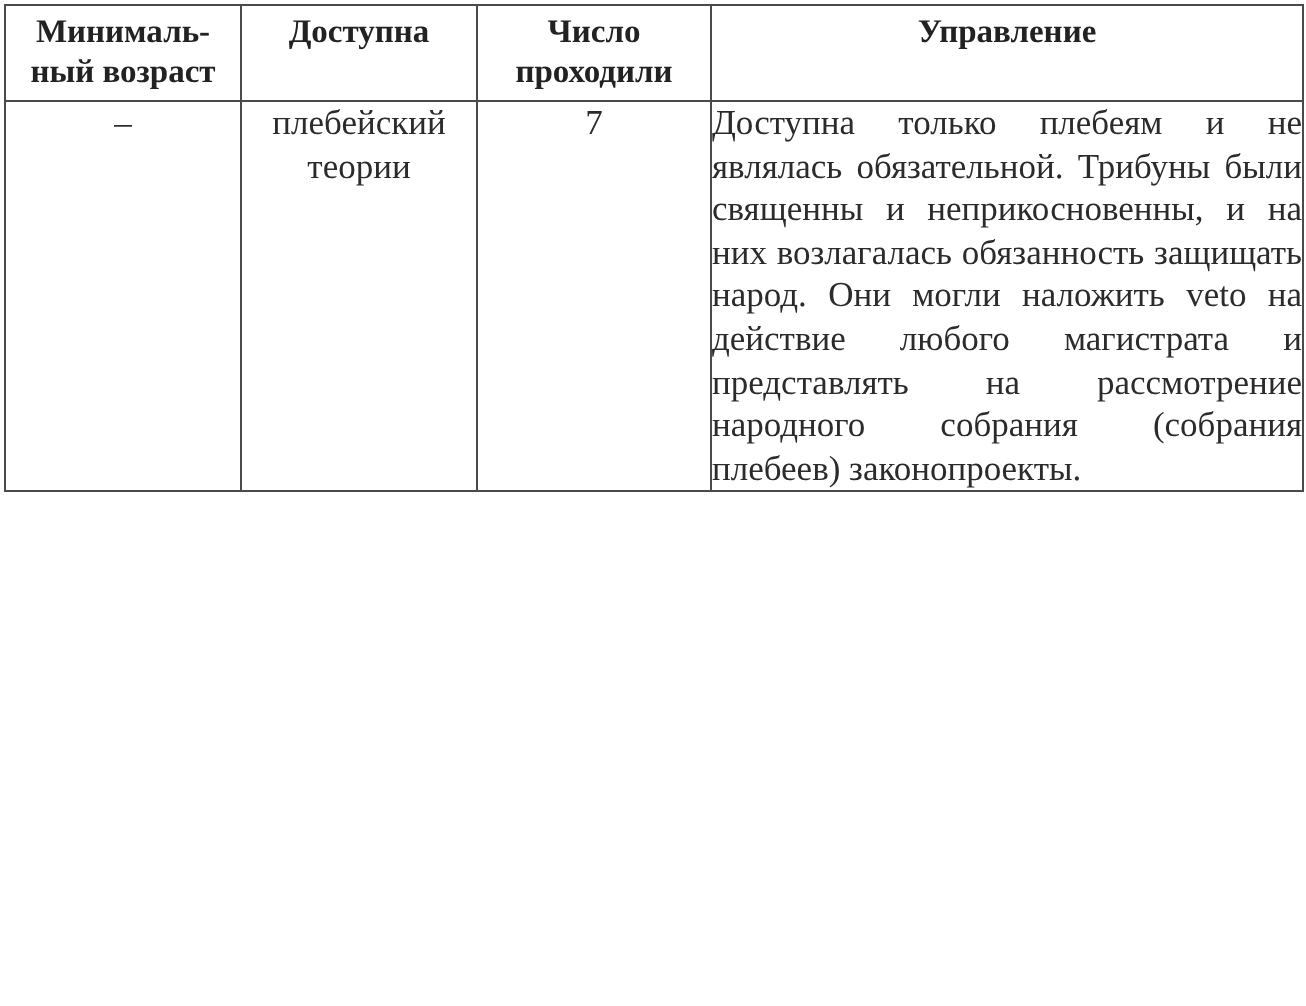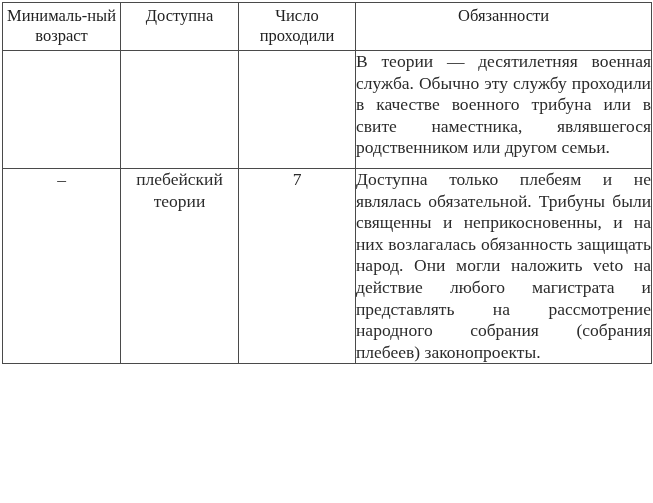--- a/index.html
+++ b/index.html
@@ -12,21 +12,21 @@
     table-layout: fixed;
     font-family: "Liberation Serif", "DejaVu Serif", serif;
     color: #2b2b2b;
   }
   table.roles td, table.roles th {
     border: 1.5px solid #4a4a4a;
     vertical-align: top;
     padding: 0;
   }
   table.roles th {
-    font-weight: normal;
+    font-weight: bold;
     font-size: 16.5px;
     line-height: 20px;
     text-align: center;
     height: 44px;
     padding-top: 3px;
     color: #222;
   }
   td.center { text-align: center; font-size: 17.5px; line-height: 21.6px; padding-top: 8px; }
   td.duties {
     font-size: 17.5px; line-height: 21.6px;
@@ -47,30 +47,24 @@
         <col class="c1">
         <col class="c2">
         <col class="c3">
         <col class="c4">
       </colgroup>
     <thead>
       <tr>
         <th>Минималь-ный возраст</th>
         <th>Доступна</th>
         <th>Число проходили</th>
-        <th>Обязанности</th>
+        <th>Управление</th>
       </tr>
     </thead>
     <tbody>
-      <tr class="r1">
-        <td class="center"></td>
-        <td class="center"></td>
-        <td class="center"></td>
-        <td class="duties">В теории — десятилетняя военная служба. Обычно эту службу проходили в качестве военного трибуна или в свите наместника, являвшегося родственником или другом семьи.</td>
-      </tr>
       <tr class="r3">
         <td class="center">–</td>
         <td class="center">плебейский теории</td>
         <td class="center">7</td>
         <td class="duties">Доступна только плебеям и не являлась обязательной. Трибуны были священны и неприкосновенны, и на них возлагалась обязанность защищать народ. Они могли наложить veto на действие любого магистрата и представлять на рассмотрение народного собрания (собрания плебеев) законопроекты.</td>
       </tr>
     </tbody>
   </table>
 </div>
 

